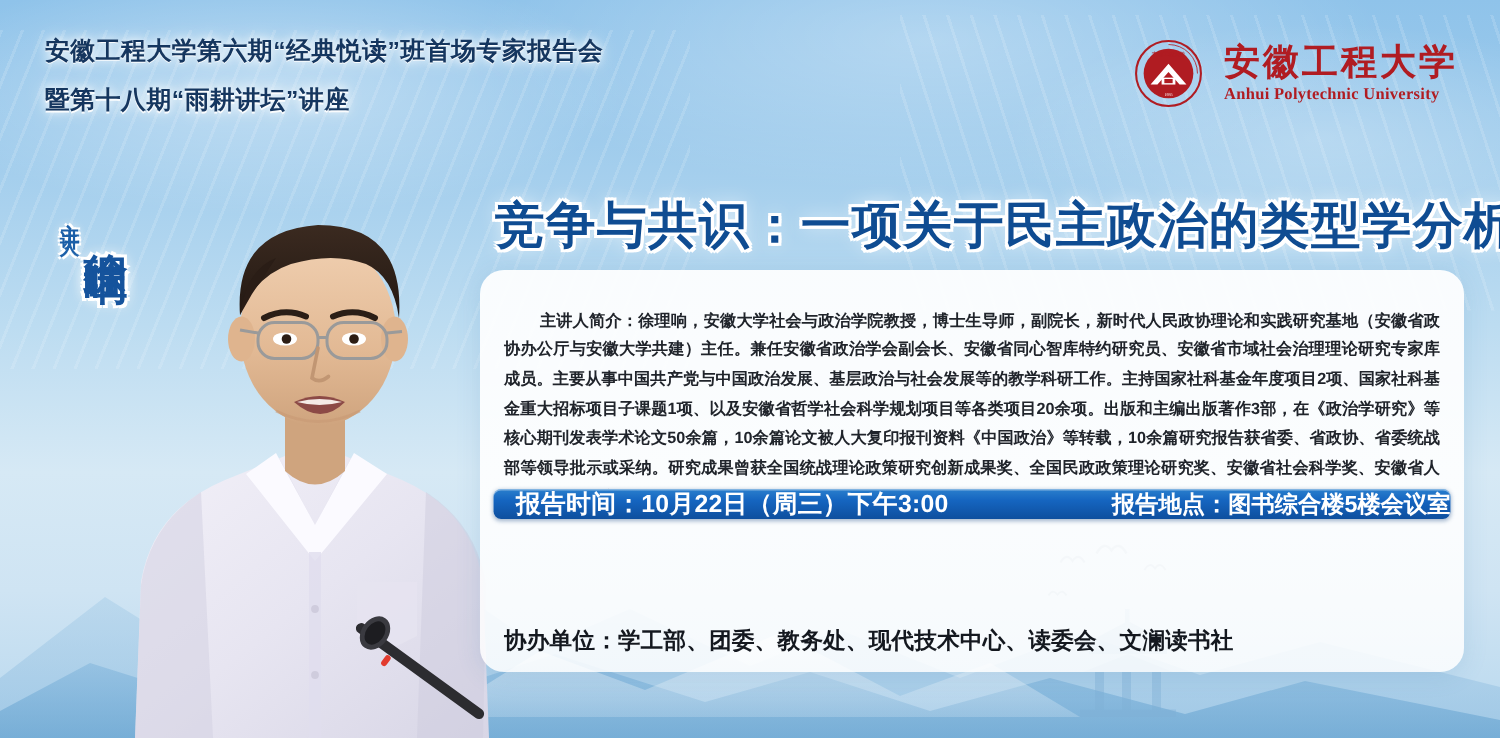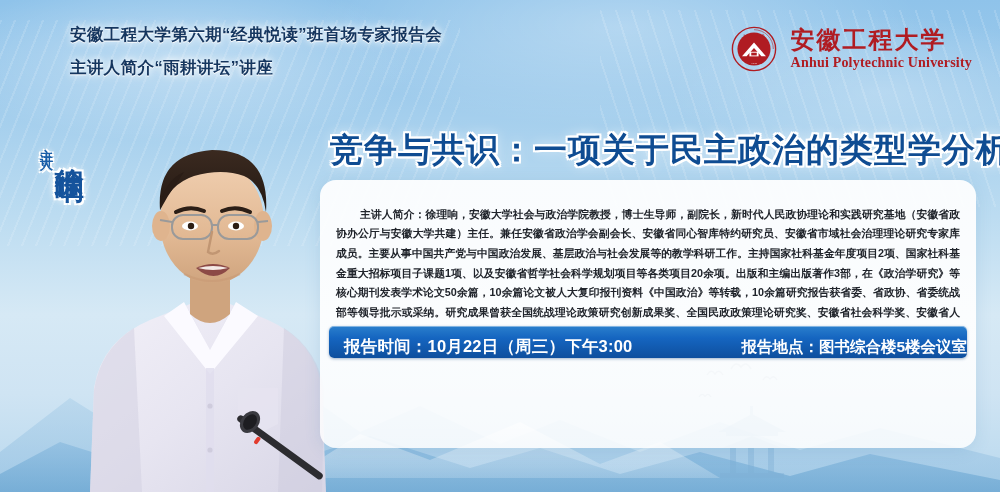--- a/index.html
+++ b/index.html
@@ -36,34 +36,33 @@
   .bird{position:absolute;opacity:.30;}
 
   
   .header{position:absolute;left:30px;top:26px;z-index:6;}
   .header .hline{
     display:block;
     font-size:16.5px;font-weight:700;color:#15365f;letter-spacing:.4px;
     line-height:1.05;margin-bottom:16px;
     text-shadow:0 0 6px rgba(255,255,255,.95),0 0 12px rgba(255,255,255,.8),
                 0 1px 0 rgba(255,255,255,.9);
-    margin-left:40px;
   }
 
   
   .logo{position:absolute;right:28px;top:26px;z-index:6;display:flex;align-items:center;gap:14px;}
   .emblem{width:46px;height:46px;flex:0 0 46px;}
   .logo-txt{display:flex;flex-direction:column;line-height:1;}
   .logo-cn{
     font-size:24px;font-weight:700;color:#b01c22;letter-spacing:2px;
     font-family:"Liberation Serif","DejaVu Serif",serif;
     white-space:nowrap;
   }
   .logo-en{
-    font-size:14px;font-weight:700;color:#b01c22;letter-spacing:.2px;
+    font-size:11px;font-weight:700;color:#b01c22;letter-spacing:.2px;
     margin-top:4px;white-space:nowrap;
     font-family:"Liberation Serif","DejaVu Serif",serif;
   }
 
   
   .photo{position:absolute;left:72px;bottom:0;width:268px;height:404px;z-index:4;}
 
   
   .vlabel{
     position:absolute;left:40px;top:138px;z-index:7;
@@ -100,25 +99,25 @@
     box-shadow:0 2px 16px rgba(70,130,180,.16);
   }
   .bio{
     position:absolute;left:16px;top:14px;width:624px;
     font-size:10.8px;line-height:1.82;color:#20242b;text-align:justify;
     text-indent:24px;font-weight:600;
   }
 
   
   .infobar{
-    position:absolute;left:9px;top:146px;width:638px;height:32px;
+    position:absolute;left:9px;top:146px;width:638px;height:20px;
     background:linear-gradient(180deg,#2a7fcd 0%,#1565c0 38%,#0e4f9e 100%);
     border-radius:5px;
     box-shadow:inset 0 1px 0 rgba(255,255,255,.42),0 1px 3px rgba(10,60,120,.38);
-    display:flex;align-items:flex-end;
+    display:flex;align-items:center;
   }
   .ib-time{margin-left:15px;font-size:16.5px;font-weight:700;color:#fff;white-space:nowrap;letter-spacing:.2px;}
   .ib-place{margin-left:auto;margin-right:0;font-size:15.5px;font-weight:700;color:#fff;white-space:nowrap;}
 
   
   .orgrow{
     position:absolute;left:16px;font-size:15px;font-weight:700;color:#14181f;
     white-space:nowrap;letter-spacing:.2px;
   }
   .org1{top:196px;}
@@ -183,21 +182,21 @@
     <svg class="bird" style="left:762px;top:374px;" width="16" height="9" viewBox="0 0 16 9">
       <path d="M1,6 Q4.5,0 8,5 Q11.5,0 15,6" stroke="#4b6f8e" stroke-width="1.3" fill="none"></path>
     </svg>
     <svg class="bird" style="left:698px;top:392px;" width="14" height="8" viewBox="0 0 14 8">
       <path d="M1,5 Q4,0 7,4.5 Q10,0 13,5" stroke="#4b6f8e" stroke-width="1.2" fill="none"></path>
     </svg>
   </div>
 
   <div class="header">
     <span class="hline">安徽工程大学第六期“经典悦读”班首场专家报告会</span>
-    <span class="hline">主讲人简介“雨耕讲坛”讲座</span>
+    <span class="hline">暨第十八期“雨耕讲坛”讲座</span>
   </div>
 
   <div class="logo">
     <svg class="emblem" viewBox="0 0 100 100">
       <circle cx="50" cy="50" r="47" fill="none" stroke="#b01c22" stroke-width="3"></circle>
       <circle cx="50" cy="50" r="36" fill="#b01c22"></circle>
       <path d="M24,66 L50,36 L76,66 L66,66 L50,48 L34,66 Z" fill="#fff"></path>
       <rect x="40" y="56" width="20" height="10" fill="#fff"></rect>
       <rect x="44" y="58" width="12" height="6" fill="#b01c22"></rect>
       <path d="M50,8 A42,42 0 0,1 92,50" fill="none" stroke="#b01c22" stroke-width="1.2"></path>
@@ -293,15 +292,16 @@
 
   <div class="card">
 
     <p class="bio">主讲人简介：徐理响，安徽大学社会与政治学院教授，博士生导师，副院长，新时代人民政协理论和实践研究基地（安徽省政协办公厅与安徽大学共建）主任。兼任安徽省政治学会副会长、安徽省同心智库特约研究员、安徽省市域社会治理理论研究专家库成员。主要从事中国共产党与中国政治发展、基层政治与社会发展等的教学科研工作。主持国家社科基金年度项目2项、国家社科基金重大招标项目子课题1项、以及安徽省哲学社会科学规划项目等各类项目20余项。出版和主编出版著作3部，在《政治学研究》等核心期刊发表学术论文50余篇，10余篇论文被人大复印报刊资料《中国政治》等转载，10余篇研究报告获省委、省政协、省委统战部等领导批示或采纳。研究成果曾获全国统战理论政策研究创新成果奖、全国民政政策理论研究奖、安徽省社会科学奖、安徽省人民政协理论研究会优秀论文奖等。</p>
 
     <div class="infobar">
       <span class="ib-time">报告时间：10月22日（周三）下午3:00</span>
       <span class="ib-place">报告地点：图书综合楼5楼会议室</span>
     </div>
 
+    <div class="orgrow org2">协办单位：学工部、团委、教务处、现代技术中心、读委会、文澜读书社</div>
   </div>
 
 </div>
 
 </body></html>

